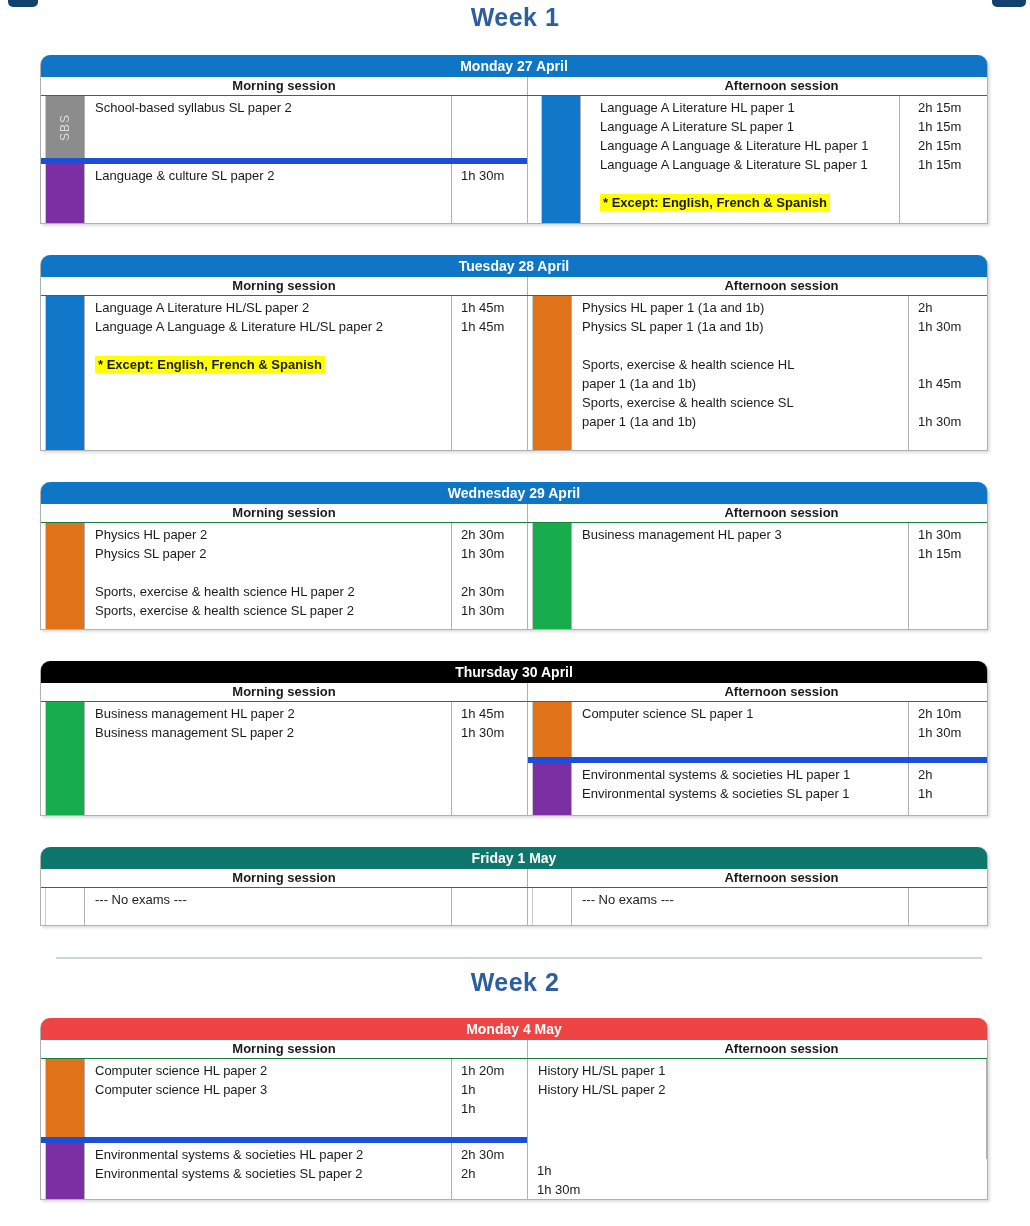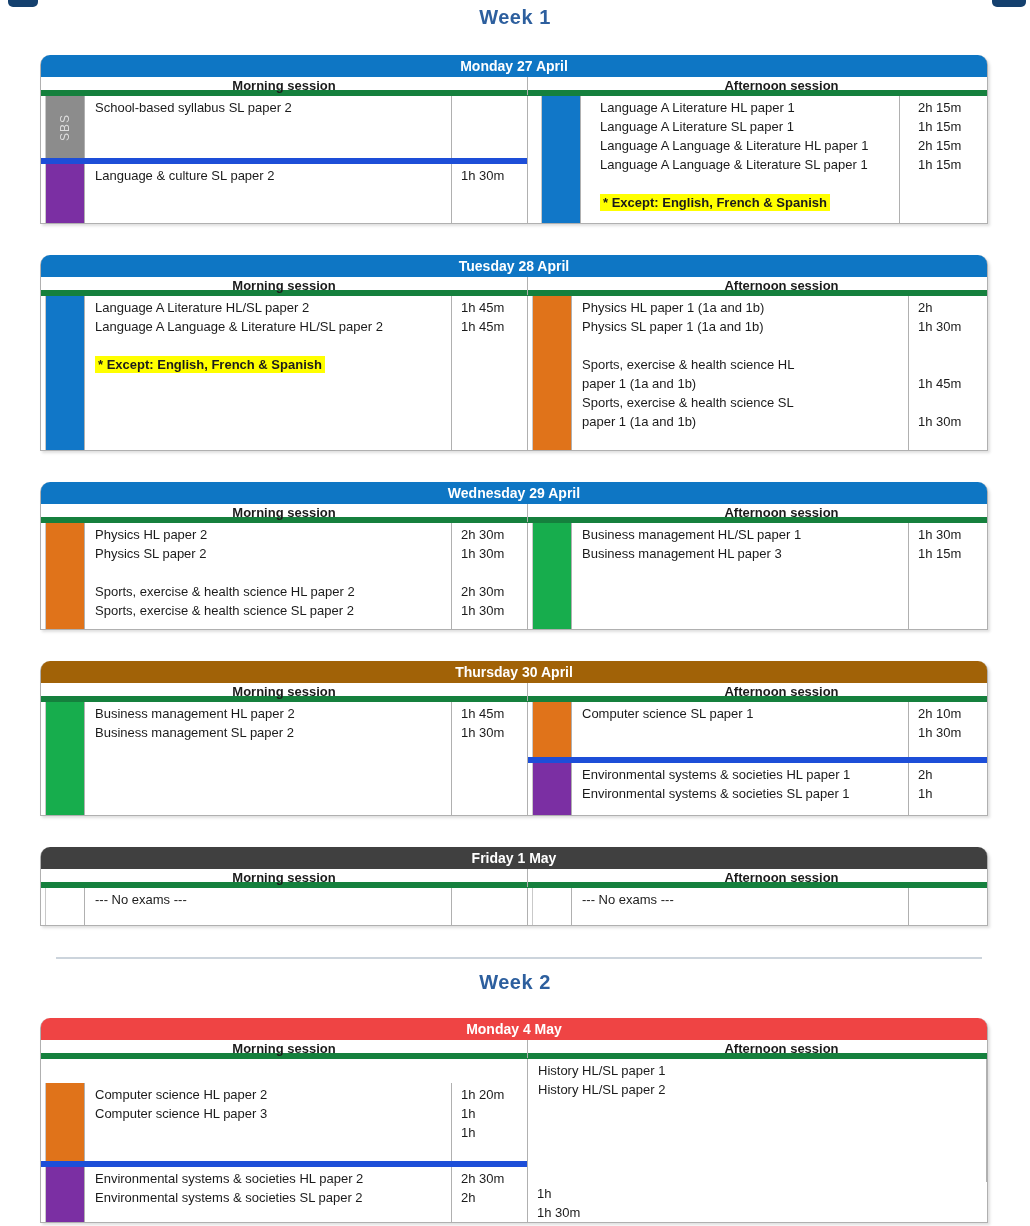--- a/index.html
+++ b/index.html
@@ -21,21 +21,21 @@
     position: absolute;
     top: 0;
     height: 7px;
     background: #14406e;
   }
   .corner-mark.left  { left: 8px;  width: 30px; border-radius: 0 0 5px 5px; }
   .corner-mark.right { right: 4px; width: 34px; border-radius: 0 0 5px 5px; }
 
   .week-title {
     text-align: center;
-    font-size: 20px;
+    font-size: 25px;
     font-weight: bold;
     height: 30px;
     line-height: 30px;
     letter-spacing: 0.5px;
   }
   .week-divider {
     border-top: 2px solid #ccd4dc;
     margin: 22px 48px 0 56px;
   }
   .wk2-title { margin-top: 8px; }
@@ -57,21 +57,21 @@
     line-height: 22px;
     border-radius: 9px 9px 0 0;
     text-align: center;
     color: #ffffff;
     font-size: 14px;
     font-weight: bold;
   }
   .session-row {
     display: flex;
     height: 19px;
-    border-bottom: 6px solid #15803d;
+    border-bottom: 1px solid #15803d;
     gap: 48px;
   }
   .session-cell {
     height: 18px;
     line-height: 18px;
     text-align: center;
     font-size: 13px;
     font-weight: bold;
   }
   .session-cell.morning { width: 487px; border-right: 1px solid #b0b0b0; }
@@ -281,33 +281,32 @@
               </div>
             </div>
           </div>
           <div class="half afternoon">
             <div class="exam-row" style="min-height: 106px;">
               <div class="gutter"></div>
               <div class="color-cell">
                 <div class="color-block" style="background: rgb(23, 173, 77);"></div>
               </div>
               <div class="name-cell">
-                <div class="line">Business management HL/SL paper 1</div>
                 <div class="line">Business management HL paper 3</div>
               </div>
               <div class="dur-cell">
                 <div class="line">1h 30m</div>
                 <div class="line">1h 15m</div>
               </div>
             </div>
           </div>
         </div>
       </section>
       <section class="day-table">
-        <div class="day-header" style="background: #a16207;"><span>Thursday 30 April</span></div>
+        <div class="day-header" style="background: #000000;"><span>Thursday 30 April</span></div>
         <div class="session-row">
           <div class="session-cell morning">Morning session</div>
           <div class="session-cell afternoon">Afternoon session</div>
         </div>
         <div class="content-row">
           <div class="half morning">
             <div class="exam-row" style="min-height: 113px;">
               <div class="gutter"></div>
               <div class="color-cell">
                 <div class="color-block" style="background: rgb(23, 173, 77);"></div>
@@ -347,21 +346,21 @@
               </div>
               <div class="dur-cell">
                 <div class="line">2h</div>
                 <div class="line">1h</div>
               </div>
             </div>
           </div>
         </div>
       </section>
       <section class="day-table">
-        <div class="day-header" style="background: #404040;"><span>Friday 1 May</span></div>
+        <div class="day-header" style="background: #0f766e;"><span>Friday 1 May</span></div>
         <div class="session-row">
           <div class="session-cell morning">Morning session</div>
           <div class="session-cell afternoon">Afternoon session</div>
         </div>
         <div class="content-row">
           <div class="half morning">
             <div class="exam-row" style="min-height: 37px;">
               <div class="gutter"></div>
               <div class="color-cell"></div>
               <div class="name-cell">
@@ -389,21 +388,21 @@
       <div class="week-divider"></div>
       <div class="week-title wk2-title" style="color: rgb(45, 95, 158);">Week 2</div>
       <section class="day-table wk2">
         <div class="day-header" style="background: #ef4444;"><span>Monday 4 May</span></div>
         <div class="session-row">
           <div class="session-cell morning">Morning session</div>
           <div class="session-cell afternoon">Afternoon session</div>
         </div>
         <div class="content-row">
           <div class="half morning">
-            <div class="exam-row" style="min-height: 78px; margin-top: 24px;">
+            <div class="exam-row" style="min-height: 78px;">
               <div class="gutter"></div>
               <div class="color-cell">
                 <div class="color-block" style="background: rgb(224, 115, 26);"></div>
               </div>
               <div class="name-cell">
                 <div class="line">Computer science HL paper 2</div>
                 <div class="line">Computer science HL paper 3</div>
               </div>
               <div class="dur-cell">
                 <div class="line">1h 20m</div>

